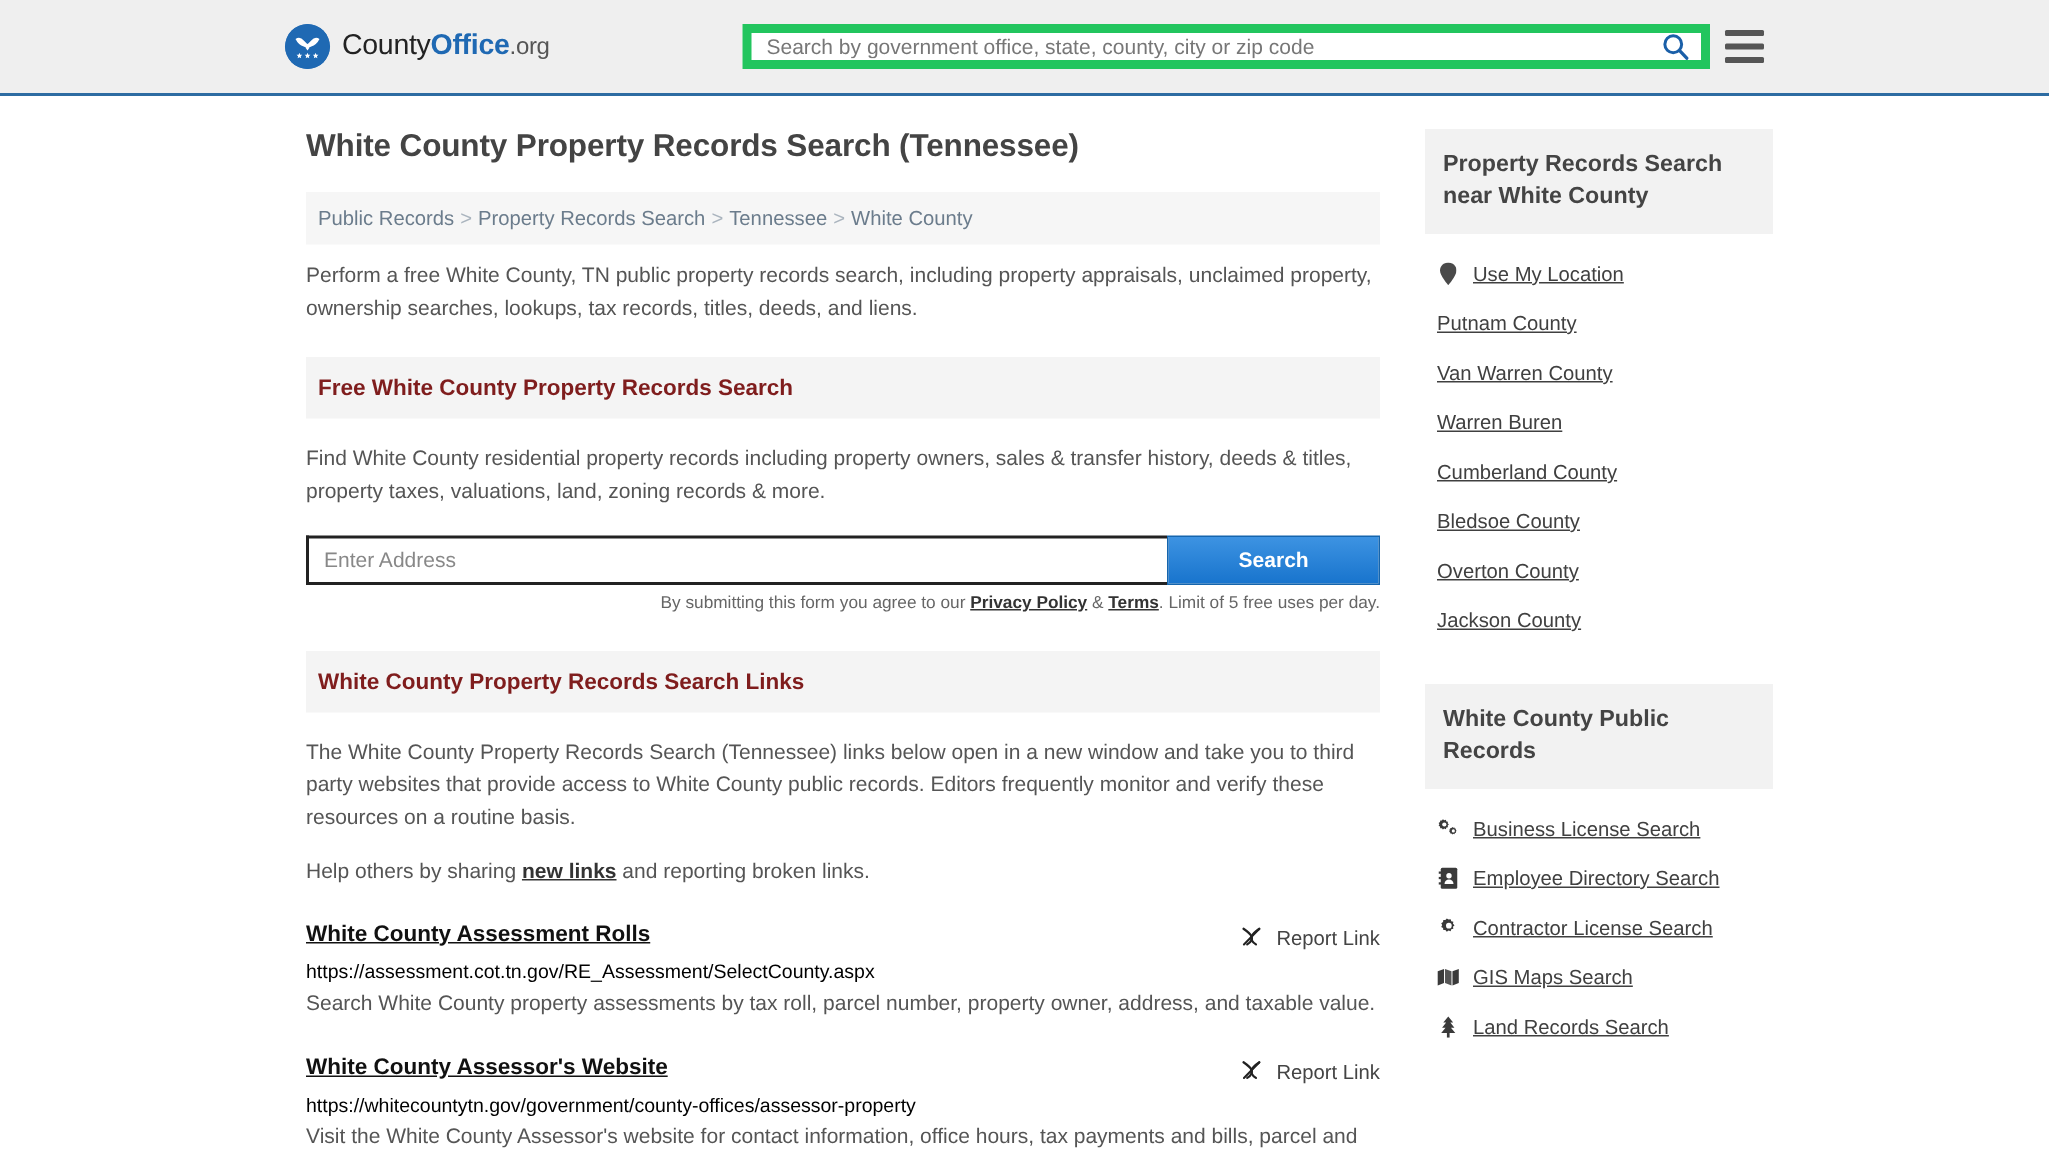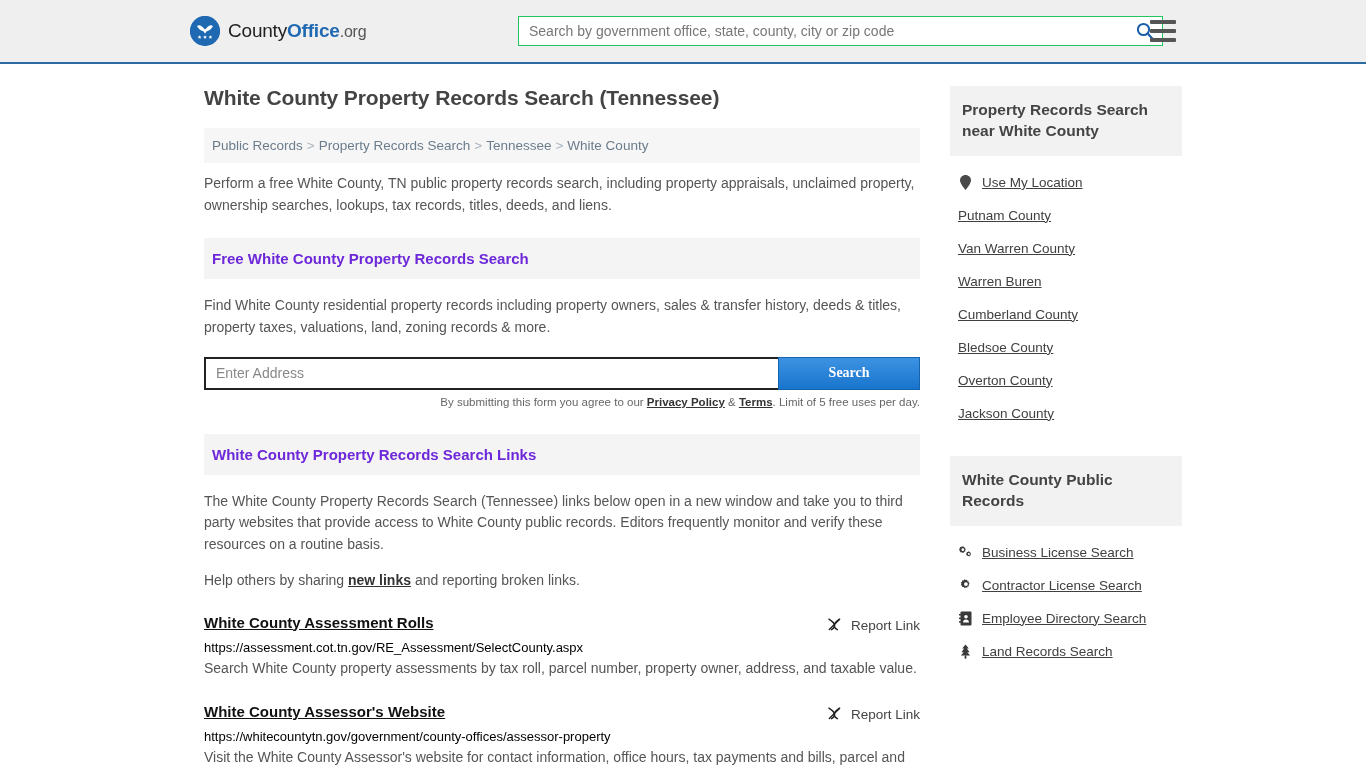--- a/index.html
+++ b/index.html
@@ -43,25 +43,25 @@
     letter-spacing: -0.2px;
     color: #333;
     white-space: nowrap;
   }
   .logo-text .b { color: #1f69b3; font-weight: bold; }
   .logo-text .n { color: #222; }
   .logo-text .o { color: #555; font-size: 16px; }
 
   .search-wrap {
     position: absolute;
-    left: 518px;
+    left: 495px;
     width: 645px;
     height: 30px;
     background: #fff;
-    border: 1px solid #22c55e;
+    border: 6px solid #22c55e;
     display: flex;
     align-items: center;
   }
   .search-input {
     flex: 1 1 auto;
     border: none;
     outline: none;
     height: 100%;
     padding: 0 10px;
     font-size: 14px;
@@ -131,21 +131,21 @@
     line-height: 1.55;
     color: #555;
     margin: 8px 0 22px 0;
   }
 
   .section-head {
     background: #f4f4f4;
     padding: 12px 8px;
     font-size: 15px;
     font-weight: bold;
-    color: #6d28d9;
+    color: #7f1d1d;
     margin-bottom: 16px;
   }
 
   .body-p {
     font-size: 14px;
     line-height: 1.55;
     color: #555;
     margin: 0 0 14px 0;
   }
   .body-p a {
@@ -174,21 +174,21 @@
   }
   .addr-input::placeholder { color: #888; }
   .addr-submit {
     width: 142px;
     height: 33px;
     border: 1px solid #1565ad;
     background: linear-gradient(#3d93e2, #1874cd);
     color: #fff;
     font-size: 14px;
     font-weight: bold;
-    font-family: Liberation Serif, serif;
+    font-family: Liberation Sans, sans-serif;
     cursor: pointer;
   }
   .form-note {
     text-align: right;
     font-size: 11.5px;
     color: #666;
     margin-top: 6px;
     margin-bottom: 26px;
   }
   .form-note a { color: #333; text-decoration: underline; font-weight: bold; cursor: pointer; }
@@ -415,42 +415,52 @@
             <circle cx="5.2" cy="4.5" r="1.5" fill="#ffffff"></circle>
             <path d="M12.4 6.6 l0.25 0.8 0.85 0.2 -0.15 0.85 0.62 0.58 -0.62 0.58 0.15 0.85 -0.85 0.2 -0.25 0.8 -0.8 -0.3 -0.73 0.45 -0.55 -0.66 -0.85 0.04 -0.1 -0.85 -0.73 -0.44 0.4 -0.73 -0.4 -0.73 0.73 -0.44 0.1 -0.85 0.85 0.04 0.55 -0.66 0.73 0.45z" fill="#3a3a3a"></path>
             <circle cx="11.6" cy="9.05" r="1.1" fill="#ffffff"></circle>
           </svg>
         </span>
         <span class="label">Business License Search</span>
       </div>
 
       <div class="side-item">
         <span class="side-icon">
-          <svg width="14" height="14" viewBox="0 0 14 14">
-            <path d="M8.1 0.6 l0.4 1.35 1.4 0.3 -0.25 1.4 1.05 0.98 -1.05 0.98 0.25 1.4 -1.4 0.3 -0.4 1.35 -1.35 -0.48 -1.22 0.73 -0.92 -1.1 -1.4 0.05 -0.18 -1.4 -1.22 -0.73 0.67 -1.23 -0.67 -1.23 1.22 -0.73 0.18 -1.4 1.4 0.05 0.92 -1.1 1.22 0.73z" transform="translate(0,1.2)" fill="#3a3a3a"></path>
-            <circle cx="6.9" cy="6.1" r="1.9" fill="#ffffff"></circle>
-          </svg>
-        </span>
-        <span class="label">Contractor License Search</span>
-      </div>
-
-      <div class="side-item">
-        <span class="side-icon">
           <svg width="13" height="15" viewBox="0 0 13 15">
             <rect x="1.5" y="0.5" width="11" height="14" rx="1" fill="#3a3a3a"></rect>
             <rect x="0" y="3" width="2.6" height="1.5" fill="#3a3a3a"></rect>
             <rect x="0" y="6.6" width="2.6" height="1.5" fill="#3a3a3a"></rect>
             <rect x="0" y="10.2" width="2.6" height="1.5" fill="#3a3a3a"></rect>
             <circle cx="7" cy="5.8" r="1.8" fill="#ffffff"></circle>
             <path d="M4 11.4 C4 9.4 5.3 8.4 7 8.4 C8.7 8.4 10 9.4 10 11.4 Z" fill="#ffffff"></path>
           </svg>
         </span>
         <span class="label">Employee Directory Search</span>
       </div>
 
+      <div class="side-item">
+        <span class="side-icon">
+          <svg width="14" height="14" viewBox="0 0 14 14">
+            <path d="M8.1 0.6 l0.4 1.35 1.4 0.3 -0.25 1.4 1.05 0.98 -1.05 0.98 0.25 1.4 -1.4 0.3 -0.4 1.35 -1.35 -0.48 -1.22 0.73 -0.92 -1.1 -1.4 0.05 -0.18 -1.4 -1.22 -0.73 0.67 -1.23 -0.67 -1.23 1.22 -0.73 0.18 -1.4 1.4 0.05 0.92 -1.1 1.22 0.73z" transform="translate(0,1.2)" fill="#3a3a3a"></path>
+            <circle cx="6.9" cy="6.1" r="1.9" fill="#ffffff"></circle>
+          </svg>
+        </span>
+        <span class="label">Contractor License Search</span>
+      </div>
+
+      <div class="side-item">
+        <span class="side-icon">
+          <svg width="16" height="13" viewBox="0 0 16 13">
+            <path d="M0.5 2.2 L5 0.6 L5 10.6 L0.5 12.3 Z" fill="#3a3a3a"></path>
+            <path d="M5.7 0.6 L10.3 2.3 L10.3 12.3 L5.7 10.6 Z" fill="#555"></path>
+            <path d="M11 2.3 L15.5 0.6 L15.5 10.6 L11 12.3 Z" fill="#3a3a3a"></path>
+          </svg>
+        </span>
+        <span class="label">GIS Maps Search</span>
+      </div>
 
       <div class="side-item">
         <span class="side-icon">
           <svg width="13" height="15" viewBox="0 0 13 15">
             <path d="M6.5 0.6 L9.8 4.6 L7.9 4.6 L10.6 8.2 L8.3 8.2 L11.2 11.6 L1.8 11.6 L4.7 8.2 L2.4 8.2 L5.1 4.6 L3.2 4.6 Z" fill="#3a3a3a"></path>
             <rect x="5.6" y="11.4" width="1.8" height="3.3" fill="#3a3a3a"></rect>
           </svg>
         </span>
         <span class="label">Land Records Search</span>
       </div>

